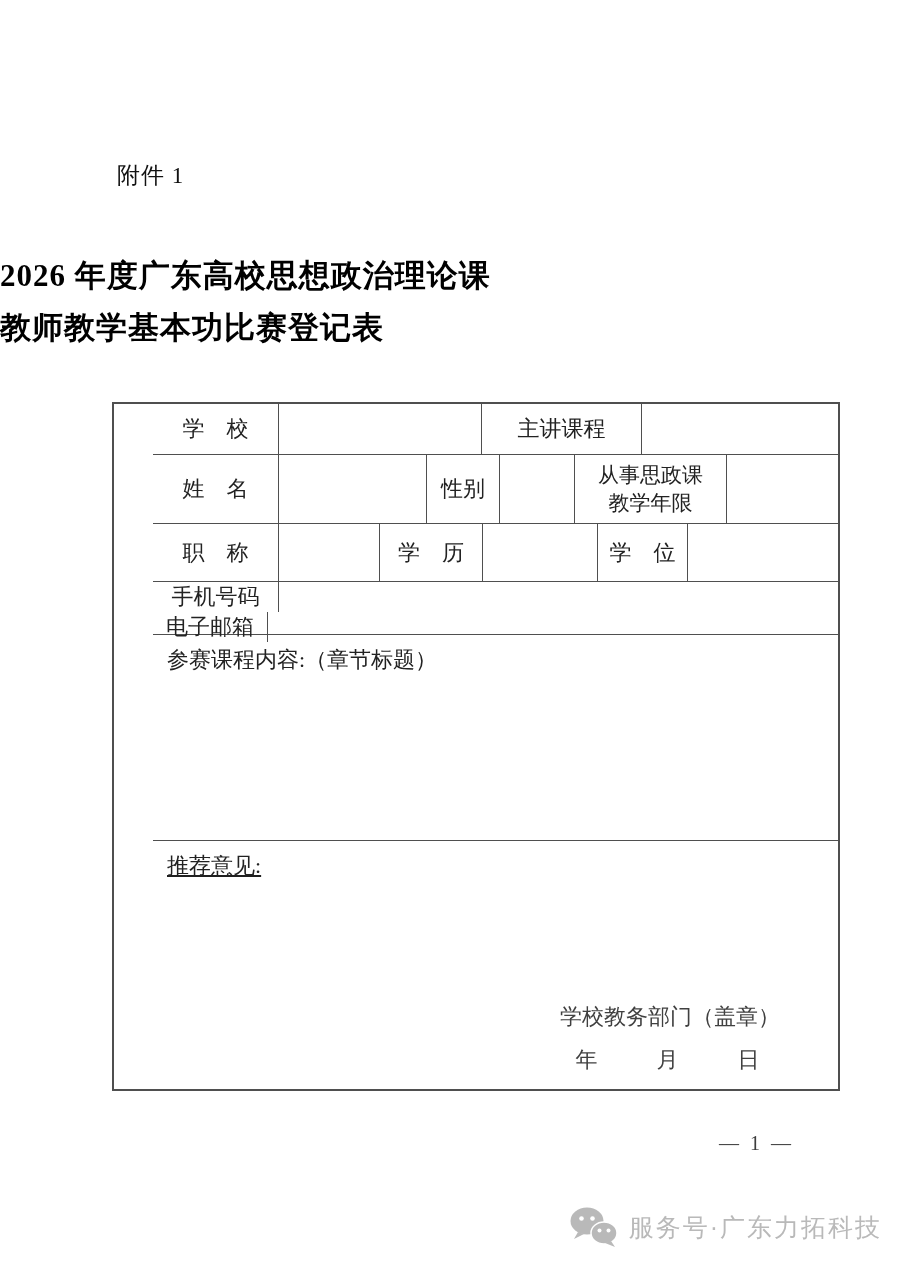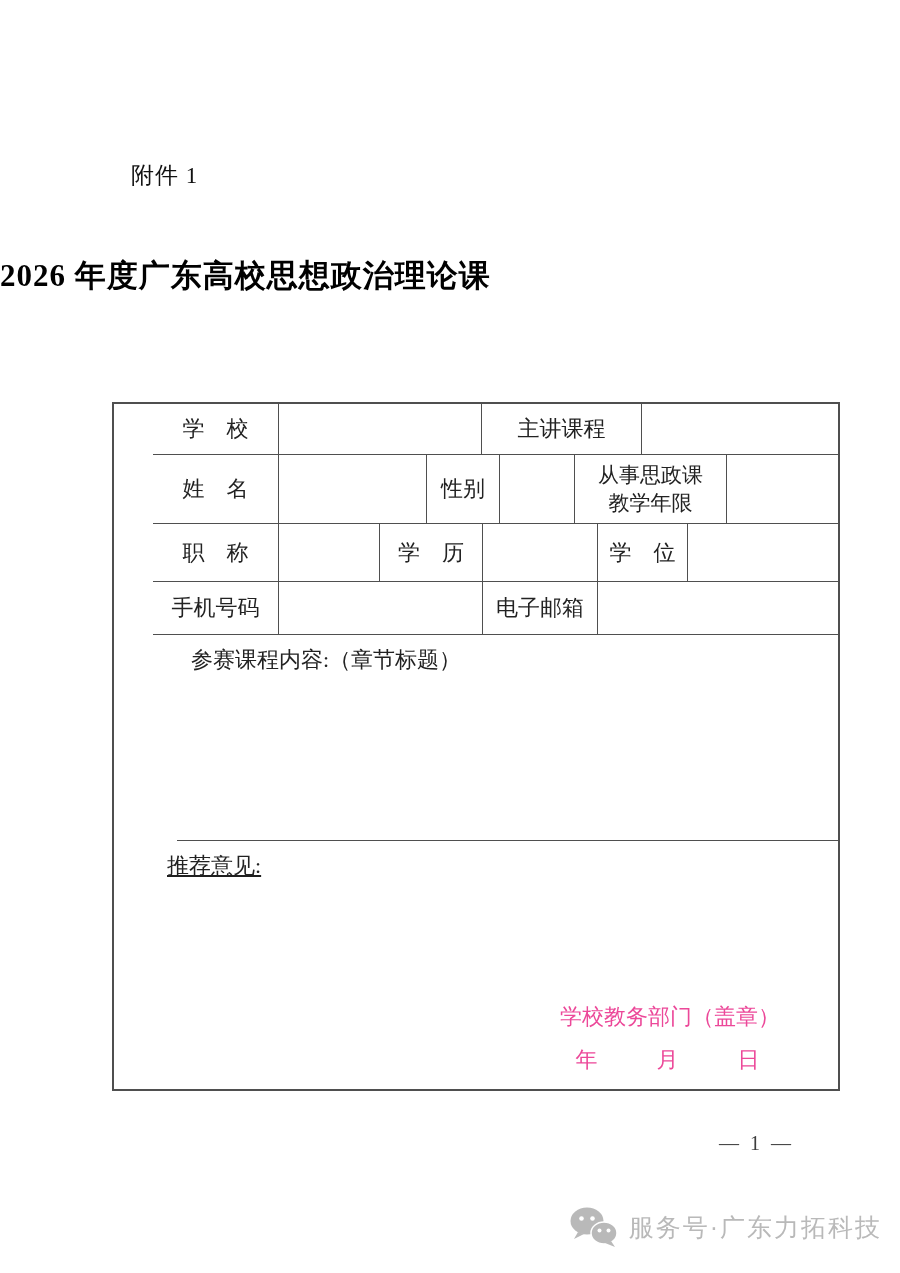--- a/index.html
+++ b/index.html
@@ -11,21 +11,21 @@
     position: relative;
     width: 900px;
     height: 1273px;
     background: #ffffff;
     overflow: hidden;
     font-family: "Liberation Serif", "DejaVu Serif", serif;
     color: #1f1f1f;
   }
   .attachment {
     position: absolute;
-    left: 131px;
+    left: 117px;
     top: 160px;
     font-size: 23px;
     letter-spacing: 1px;
     color: #111;
   }
   .title {
     position: absolute;
     left: 0;
     right: 0;
     top: 250px;
@@ -62,22 +62,22 @@
     color: #222;
     text-align: center;
   }
   .cell.end {
     border-right: none;
     flex: 1;
   }
   .r1 { height: 50px; }
   .r2 { height: 68px; }
   .r3 { height: 57px; }
-  .r4 { height: 52px; }
-  .r5 { height: 205px; margin-left: 24px; }
+  .r4 { height: 52px; flex-direction: column; }
+  .r5 { height: 205px; }
   .r6 { height: 248px; text-decoration: underline; }
   .cell.two-line {
     font-size: 21px;
     line-height: 28px;
     white-space: pre-line;
   }
   .cell.free {
     justify-content: flex-start;
     align-items: flex-start;
     padding: 10px 14px;
@@ -85,21 +85,21 @@
     position: relative;
     font-size: 22px;
   }
   .sign-block {
     position: absolute;
     right: 58px;
     bottom: 8px;
     text-align: center;
     font-size: 22px;
     line-height: 43px;
-    color: #ec4899;
+    color: #404040;
   }
   .sign-date {
     letter-spacing: 5px;
   }
   .pagenum {
     position: absolute;
     right: 106px;
     top: 1132px;
     font-size: 20px;
     letter-spacing: 3px;
@@ -122,20 +122,21 @@
 </style>
 </head>
 <body>
 
 <div class="page">
 
   <div class="attachment">附件 1</div>
 
   <div class="title">
     <div>2026 年度广东高校思想政治理论课</div>
+    <div>教师教学基本功比赛登记表</div>
   </div>
 
   <div class="form-table">
 
     <div class="row r1">
       <div class="cell" style="width:126px">学　校</div>
       <div class="cell" style="width:203px"></div>
       <div class="cell" style="width:160px">主讲课程</div>
       <div class="cell end"></div>
     </div>

